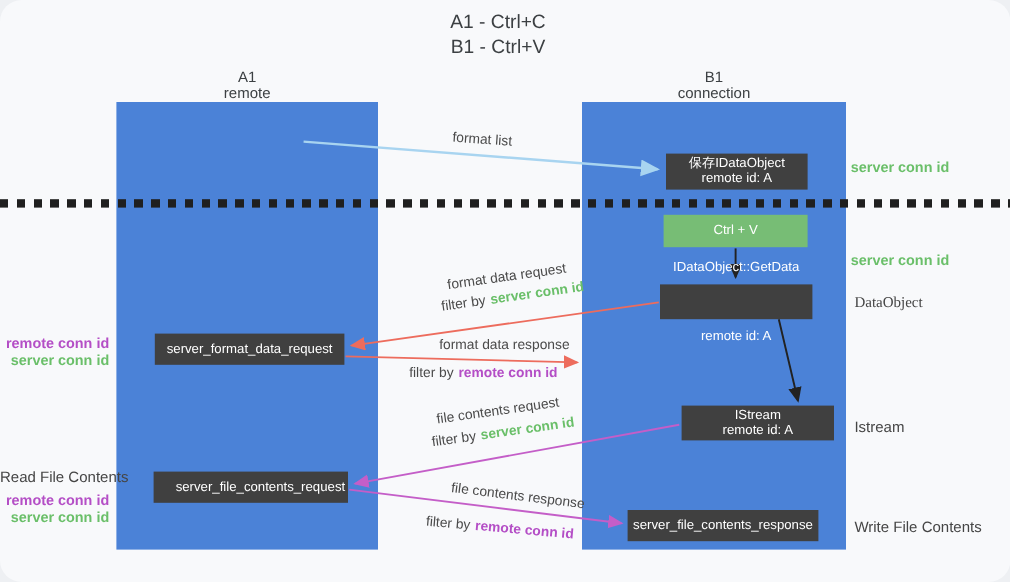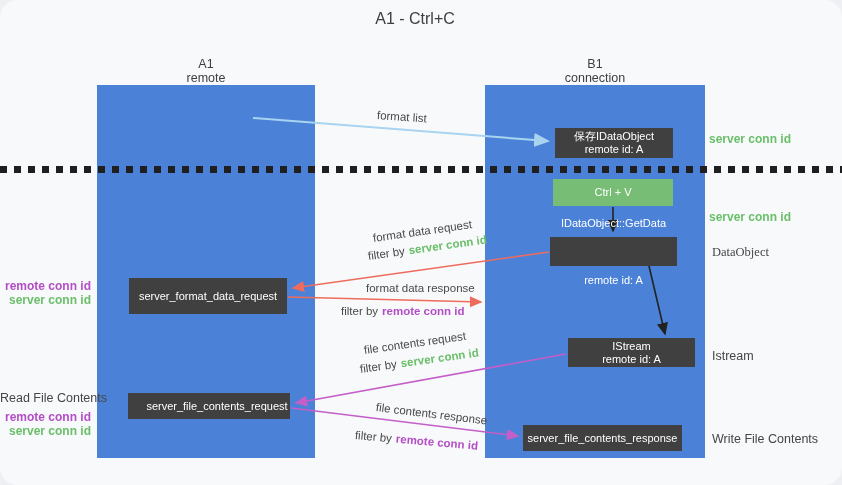--- a/index.html
+++ b/index.html
@@ -49,20 +49,21 @@
   .mix .green-part  { color: #6abf69; font-weight: bold; }
   .mix .purple-part { color: #b44ec6; font-weight: bold; }
 </style>
 </head>
 <body>
 
 <div class="stage">
 
   <div class="title">
     <div>A1 - Ctrl+C</div>
+    <div>B1 - Ctrl+V</div>
   </div>
 
   <div class="lane-header" style="left:96px; top:57px;">
     <div>A1</div>
     <div>remote</div>
   </div>
   <div class="lane-header" style="left:485px; top:57px;">
     <div>B1</div>
     <div>connection</div>
   </div>
@@ -104,21 +105,21 @@
 
   <div class="node green" style="left:553px; top:179px; width:120px; height:27px;">
     <span>Ctrl + V</span>
   </div>
 
   <div class="node orange" style="left:550px; top:237px; width:127px; height:29px;gap:44px;">
     <span>IDataObject::GetData</span>
     <span>remote id: A</span>
   </div>
 
-  <div class="node orange" style="left:129px; top:278px; width:158px; height:36px;">
+  <div class="node orange" style="left:129px; top:278px; width:158px; height:26px;">
     <span>server_format_data_request</span>
   </div>
 
 
   <div class="node orange" style="left:568px; top:338px; width:127px; height:29px;">
     <span>IStream</span>
     <span>remote id: A</span>
   </div>
 
   <div class="node orange" style="left:128px; top:393px; width:162px; height:26px;padding-left:16px;">

